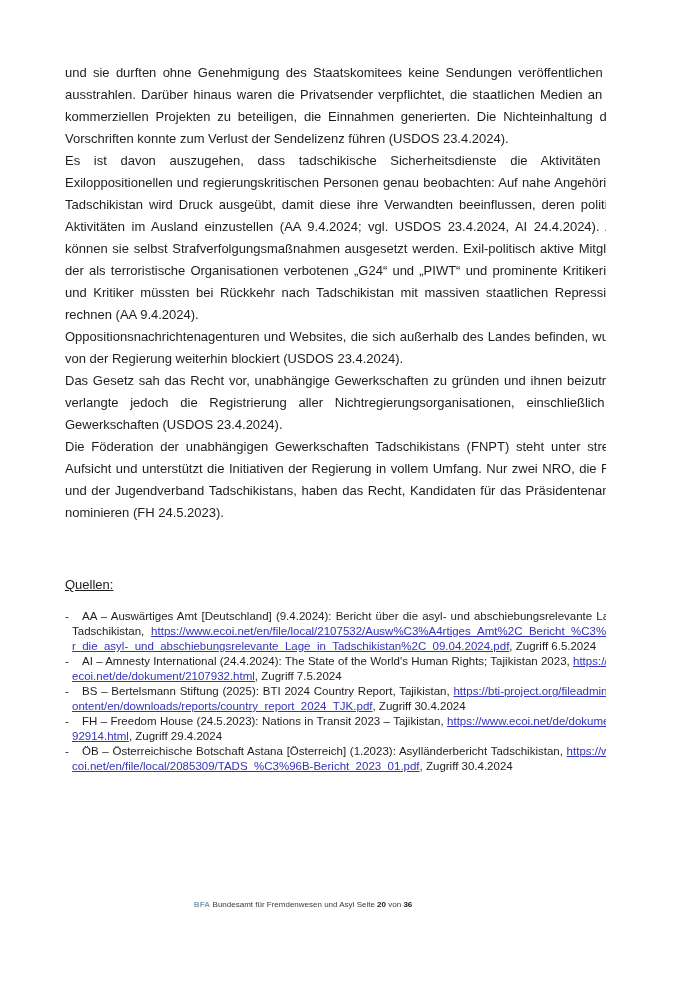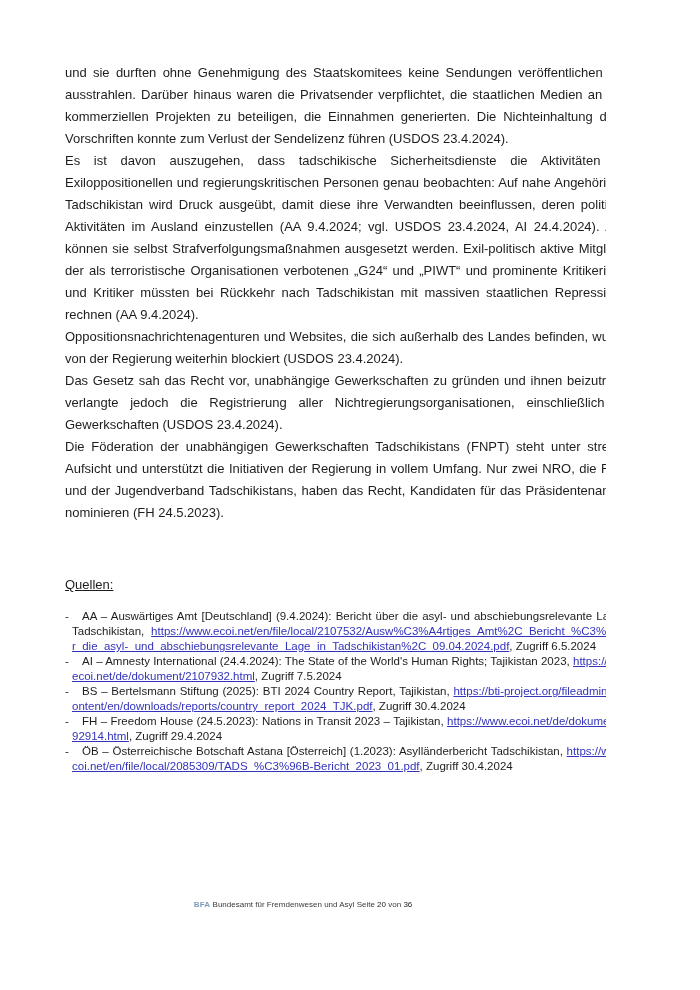--- a/index.html
+++ b/index.html
@@ -64,21 +64,21 @@
     text-align: center;
     font-size: 8px;
     line-height: 11px;
     color: #3a3a3a;
   }
   .footer .brand {
     color: var(--brand-color, #7f9db8);
     font-weight: 700;
     letter-spacing: 0.2px;
   }
-  .footer b { font-weight: 400; color: #222; }
+  .footer b { font-weight: 700; color: #222; }
 </style>
 </head>
 <body>
 
 <div class="page">
   <div class="content">
 
     <p class="body-par">und sie durften ohne Genehmigung des Staatskomitees keine Sendungen veröffentlichen oder ausstrahlen. Darüber hinaus waren die Privatsender verpflichtet, die staatlichen Medien an allen kommerziellen Projekten zu beteiligen, die Einnahmen generierten. Die Nichteinhaltung dieser Vorschriften konnte zum Verlust der Sendelizenz führen (USDOS 23.4.2024).</p>
     <p class="body-par">Es ist davon auszugehen, dass tadschikische Sicherheitsdienste die Aktivitäten von Exiloppositionellen und regierungskritischen Personen genau beobachten: Auf nahe Angehörige in Tadschikistan wird Druck ausgeübt, damit diese ihre Verwandten beeinflussen, deren politische Aktivitäten im Ausland einzustellen (AA 9.4.2024; vgl. USDOS 23.4.2024, AI 24.4.2024). Auch können sie selbst Strafverfolgungsmaßnahmen ausgesetzt werden. Exil-politisch aktive Mitglieder der als terroristische Organisationen verbotenen „G24“ und „PIWT“ und prominente Kritikerinnen und Kritiker müssten bei Rückkehr nach Tadschikistan mit massiven staatlichen Repressionen rechnen (AA 9.4.2024).</p>
     <p class="body-par">Oppositionsnachrichtenagenturen und Websites, die sich außerhalb des Landes befinden, wurden von der Regierung weiterhin blockiert (USDOS 23.4.2024).</p>

